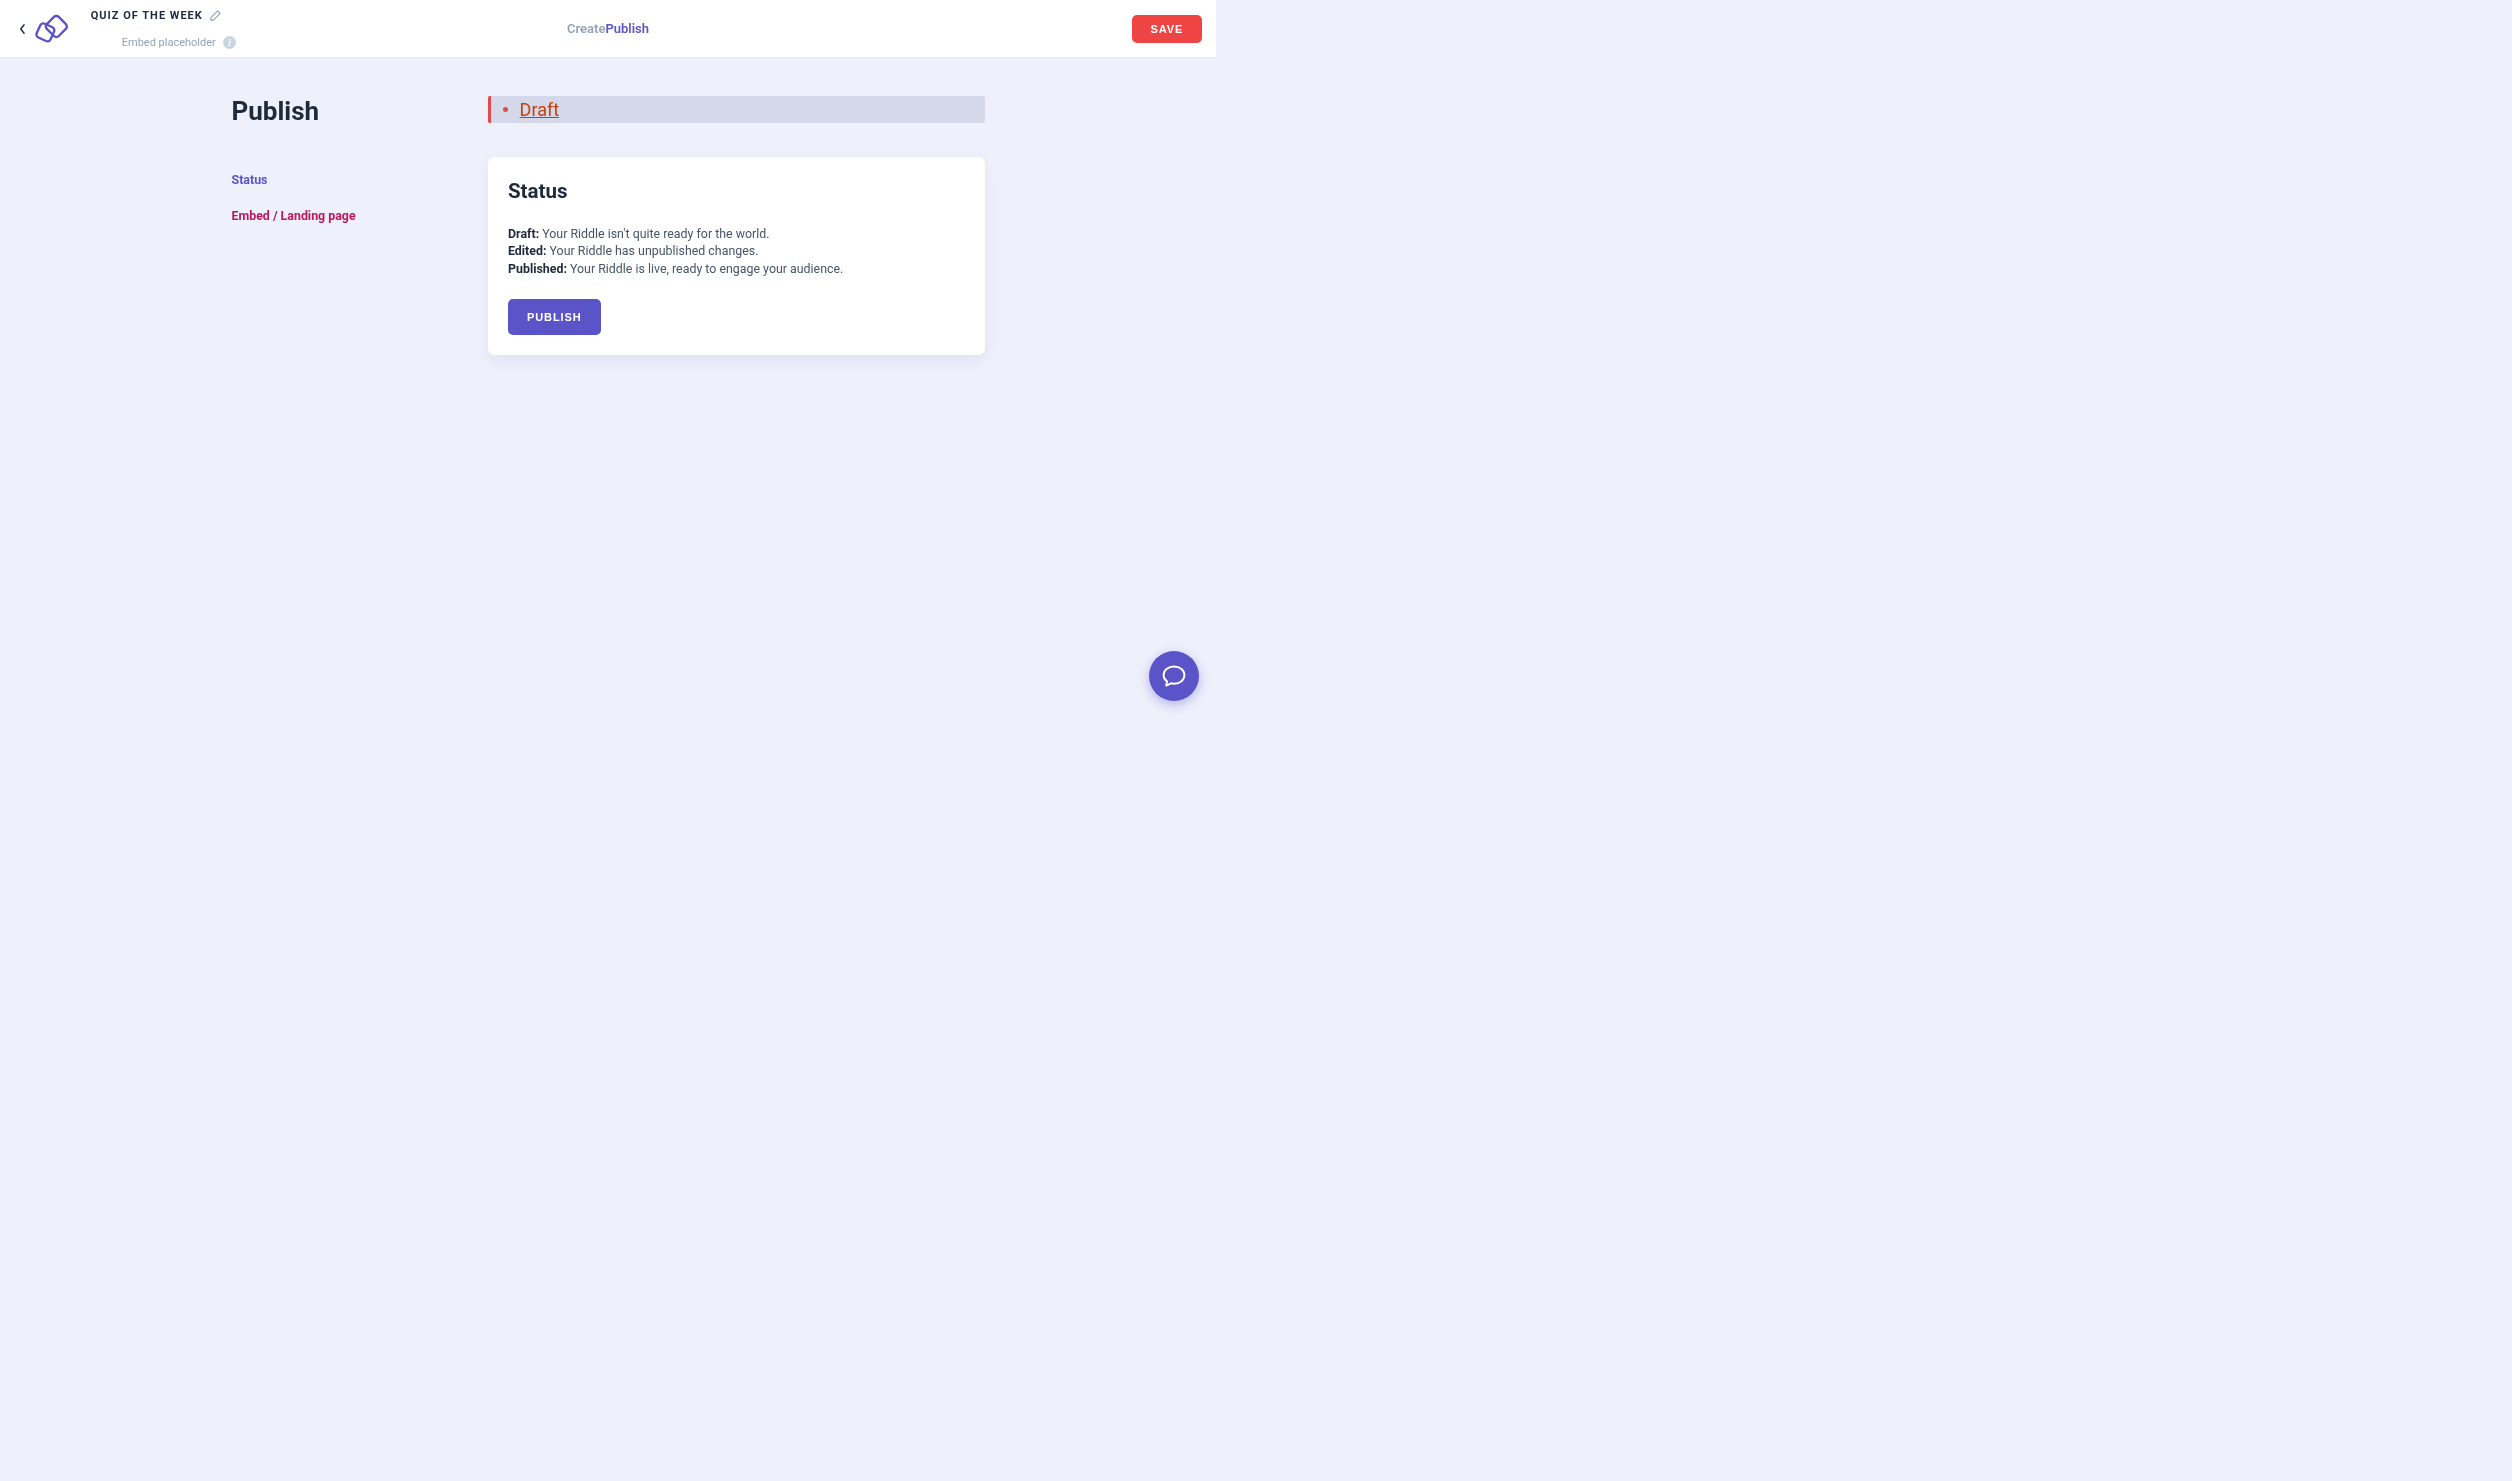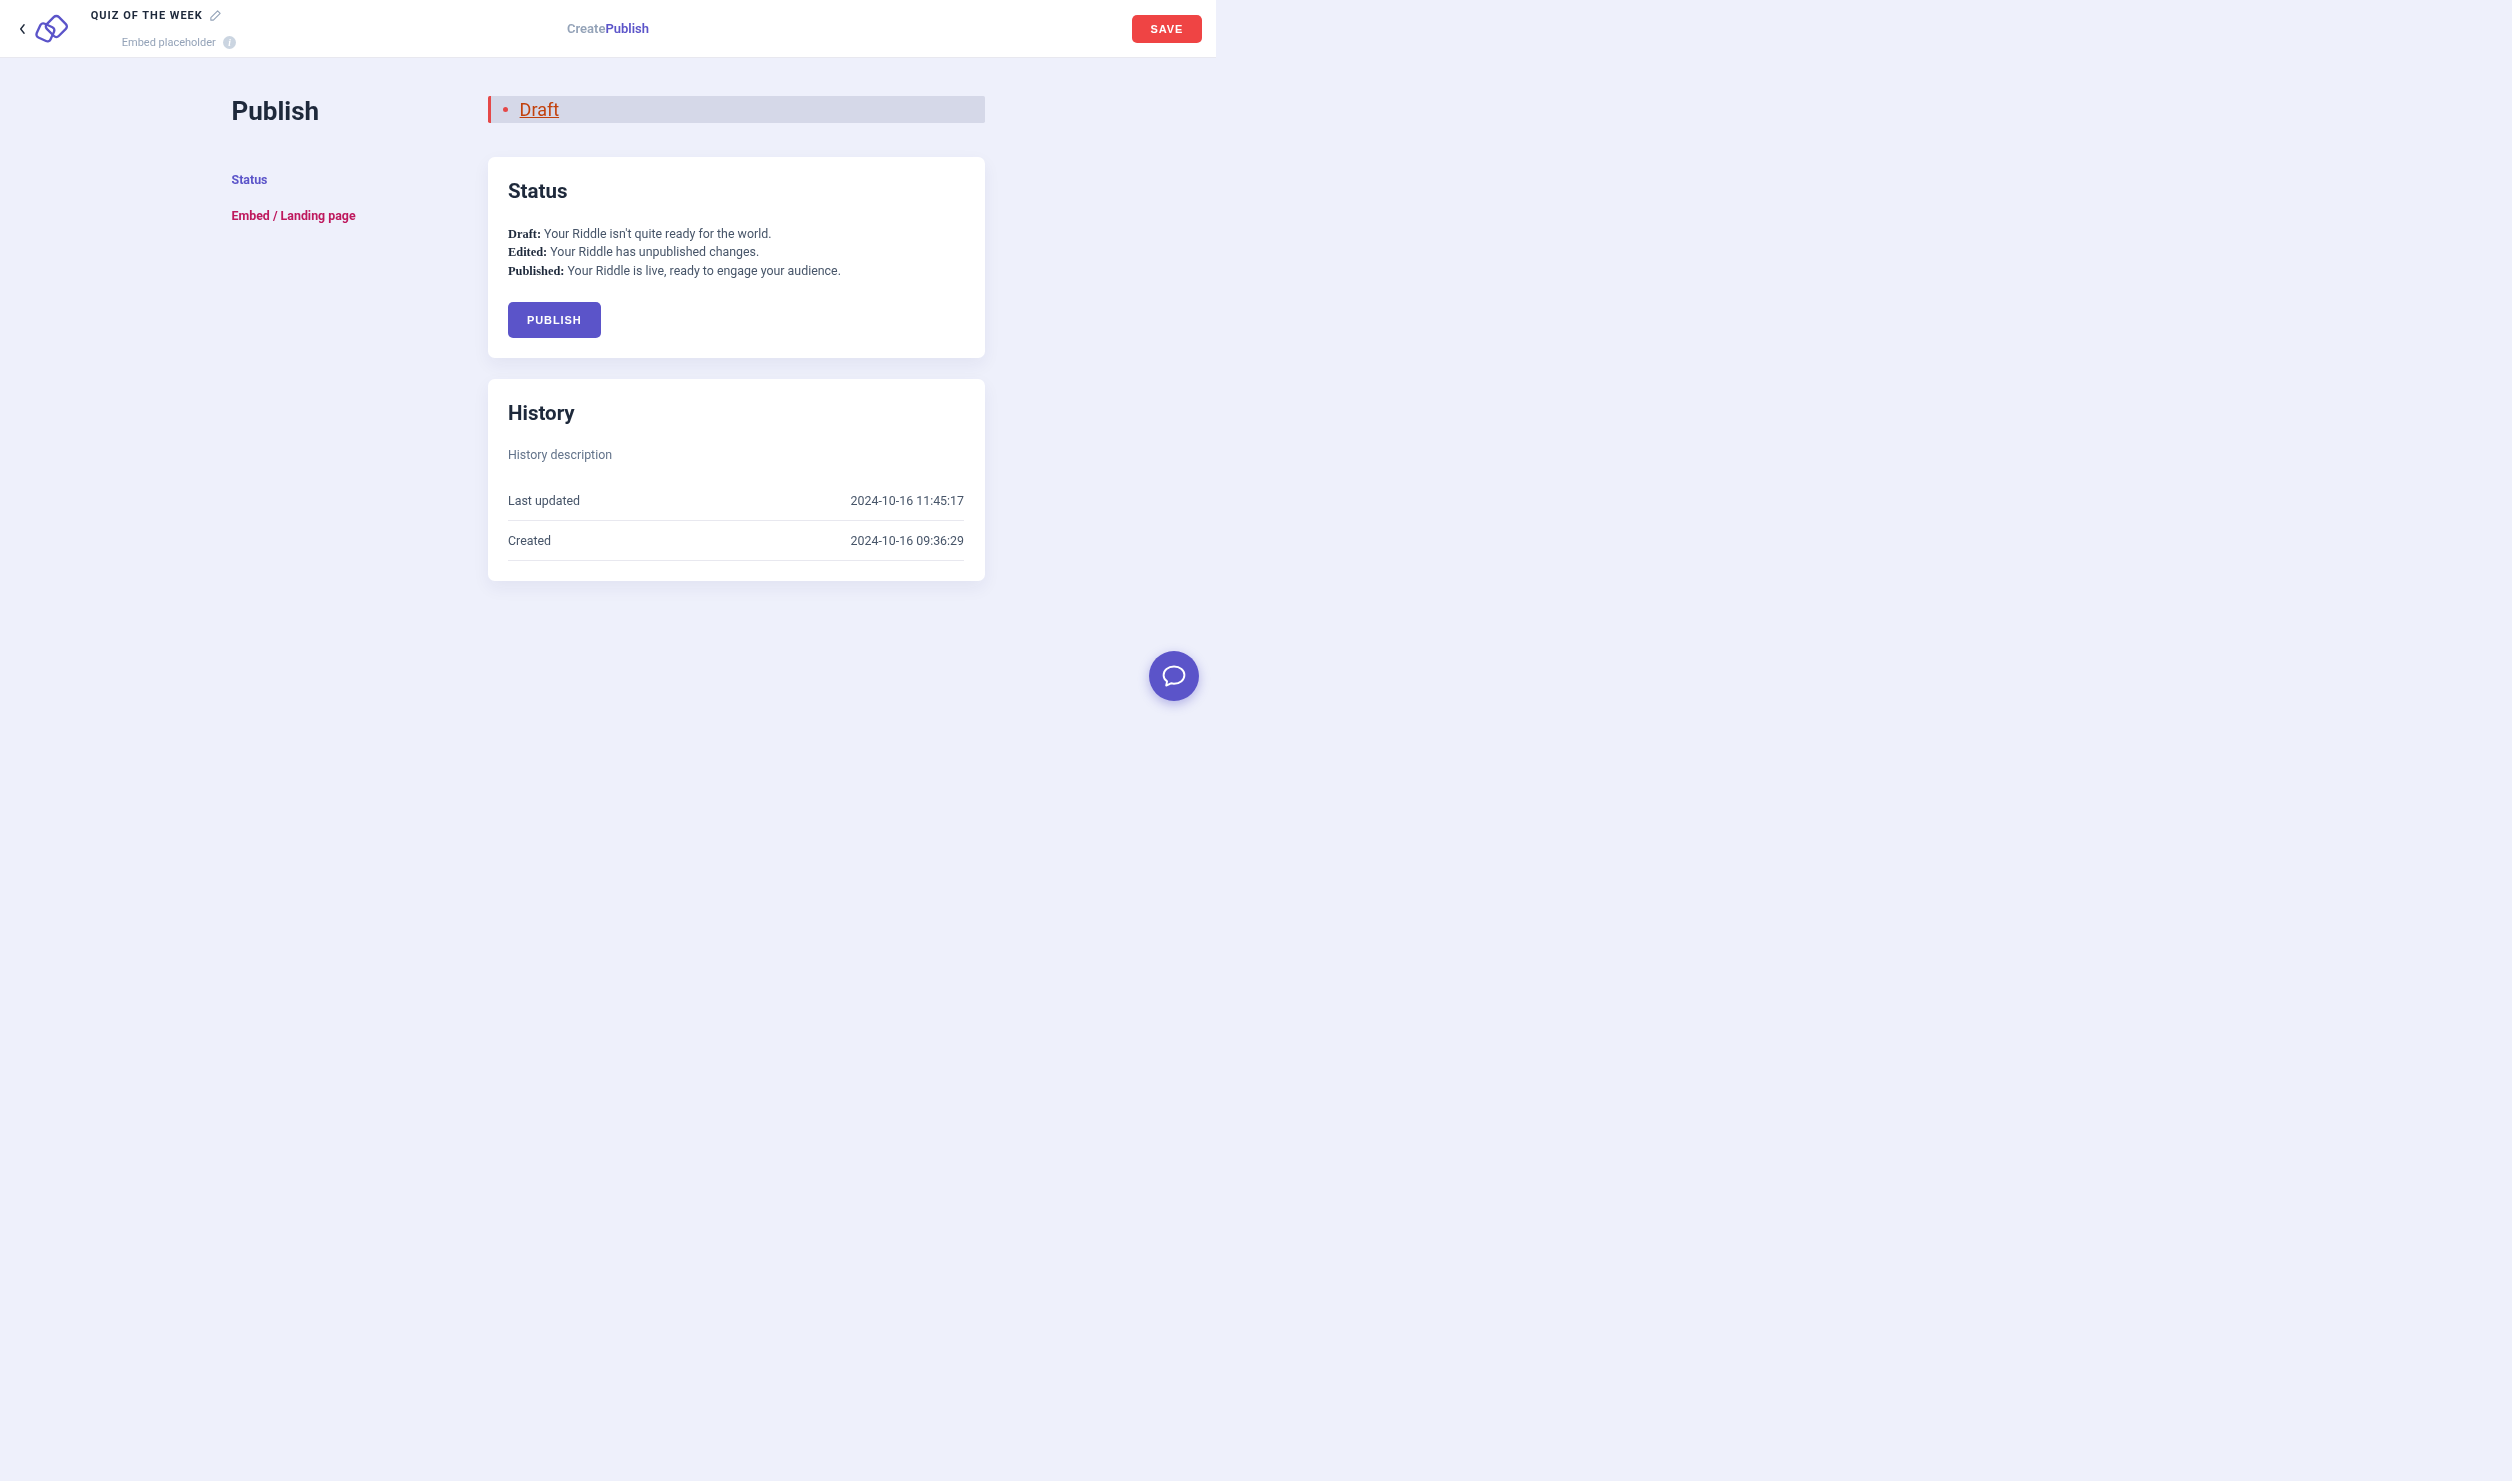--- a/index.html
+++ b/index.html
@@ -175,21 +175,20 @@
       margin-bottom: 22px;
     }
     .status-line {
       font-size: 12.4px;
       color: #475569;
       line-height: 1.45;
     }
     .status-label {
       font-weight: 700;
       color: #1e293b;
-      font-family: Liberation Serif, serif;
     }
     .publish-btn {
       margin-top: 20.5px;
       background: #5b54c9;
       color: #ffffff;
       border: none;
       padding: 12px 19px;
       border-radius: 5.1px;
       font-size: 11px;
       font-weight: 700;
@@ -285,32 +284,20 @@
       </div>
       <div class="status-line">
         <span class="status-label">Edited:</span><span> Your Riddle has unpublished changes.</span>
       </div>
       <div class="status-line">
         <span class="status-label">Published:</span><span> Your Riddle is live, ready to engage your audience.</span>
       </div>
       <button class="publish-btn">PUBLISH</button>
     </div>
 
-    <div class="card">
-      <h2 class="card-title">History</h2>
-      <div class="history-desc">History description</div>
-      <div class="history-row">
-        <span class="history-label">Last updated</span>
-        <span class="history-value">2024-10-16 11:45:17</span>
-      </div>
-      <div class="history-row">
-        <span class="history-label">Created</span>
-        <span class="history-value">2024-10-16 09:36:29</span>
-      </div>
-    </div>
   </div>
 </div>
 
 <div class="chat-fab">
   <svg width="26" height="26" viewBox="0 0 30 30" fill="none">
     <path d="M15 4 C8 4 3 8.5 3 14 C3 17 4.5 19.5 7 21.2 L6 26 L11.5 23.4 C12.6 23.7 13.8 23.9 15 23.9 C22 23.9 27 19.4 27 13.9 C27 8.4 22 4 15 4 Z" stroke="#ffffff" stroke-width="2.2" fill="none" stroke-linejoin="round"></path>
   </svg>
 </div>
 
 

